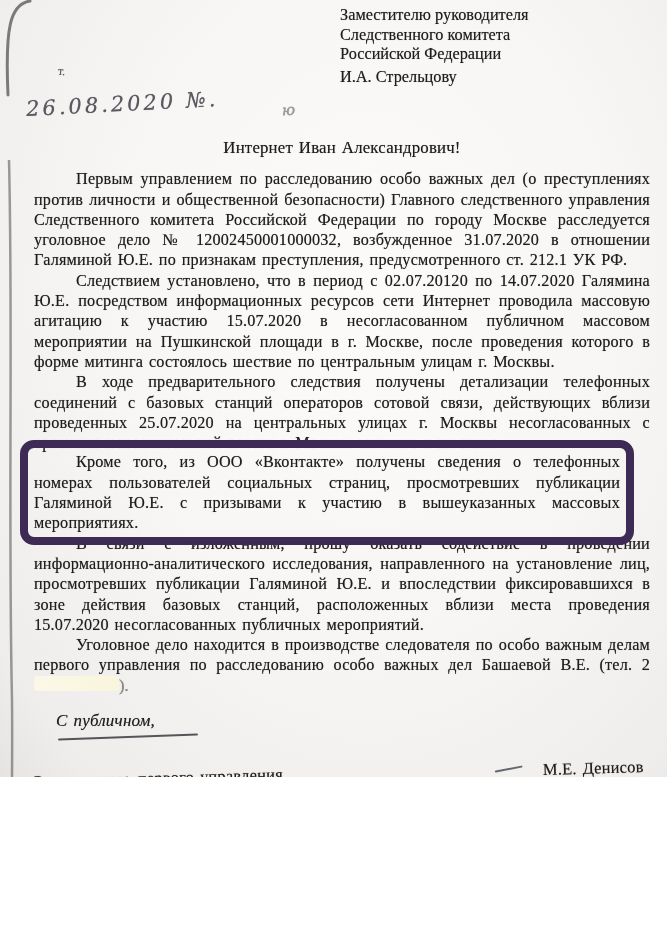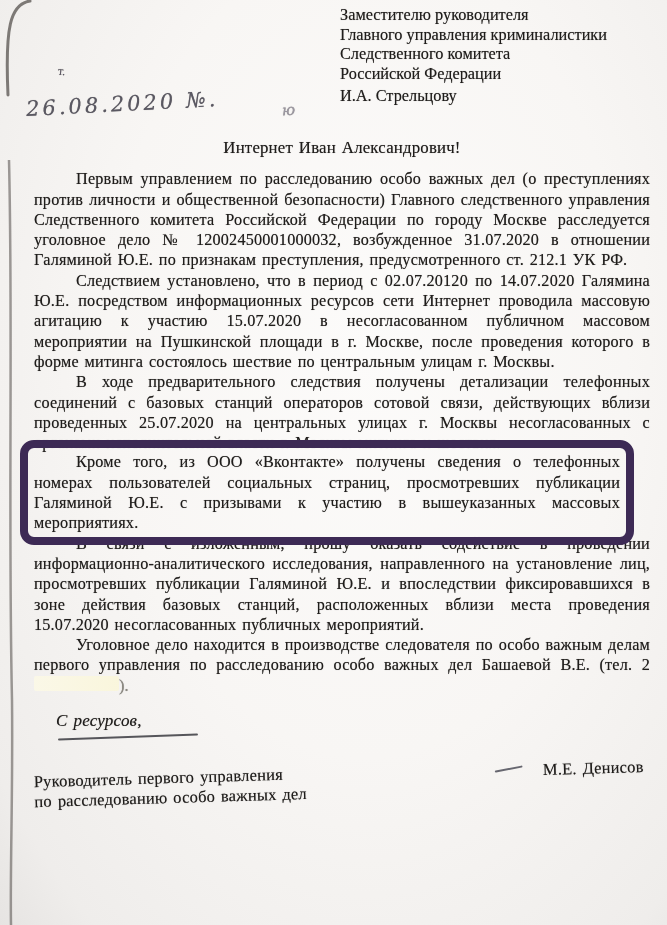--- a/index.html
+++ b/index.html
@@ -1,18 +1,18 @@
 <!DOCTYPE html>
 <html><head>
 <meta charset="utf-8">
 <style>
   html,body { margin:0; padding:0; }
   .page {
     position: relative;
-    width: 667px; height: 925px;
+    width: 667px; height: 777px;
     overflow: hidden;
     background:
       radial-gradient(ellipse at 55% 38%, #fcfbfa 0%, #f8f6f4 50%, #efedeb 88%, #e6e4e2 100%);
     font-family: "Liberation Serif", "DejaVu Serif", serif;
     color: #1f1d1b;
   }
   .ink { text-shadow: 0 0 0.7px rgba(25,22,20,0.55); }
 
   
   .recipient {
@@ -99,21 +99,20 @@
 
 <div class="page ink">
 
   <svg class="artifacts" width="667" height="925" viewBox="0 0 667 925">
     <path d="M 30 1 C 10 4, 5 28, 8 95" fill="none" stroke="#56514d" stroke-width="3" stroke-linecap="round" opacity="0.75"></path>
     <path d="M 9 160 C 13 320, 8 520, 12 700 C 13 795, 10 868, 11 925" fill="none" stroke="#5f5a56" stroke-width="2.5" opacity="0.6"></path>
   </svg>
 
   <div class="recipient">
     <div>Заместителю руководителя</div>
-    <div>Главного управления криминалистики</div>
     <div>Следственного комитета</div>
     <div>Российской Федерации</div>
     <div class="recipient-name">И.А. Стрельцову</div>
   </div>
 
   <div class="hw-date">26.08.2020 №.</div>
   <div class="hw-mark">ю</div>
   <div class="corner-mark">т.</div>
 
   <div class="body">
@@ -126,21 +125,21 @@
 
     <div class="hl-box">
       <p>Кроме того, из ООО «Вконтакте» получены сведения о телефонных номерах пользователей социальных страниц, просмотревших публикации Галяминой Ю.Е. с призывами к участию в вышеуказанных массовых мероприятиях.</p>
     </div>
 
     <p>В связи с изложенным, прошу оказать содействие в проведении информационно-аналитического исследования, направленного на установление лиц, просмотревших публикации Галяминой Ю.Е. и впоследствии фиксировавшихся в зоне действия базовых станций, расположенных вблизи места проведения 15.07.2020 несогласованных публичных мероприятий.</p>
 
     <p><span>Уголовное дело находится в производстве следователя по особо важным делам первого управления по расследованию особо важных дел Башаевой В.Е. (тел. 2</span><span class="redact"></span><span class="faint">).</span></p>
 
     <div class="closing">
-      <span>С ресурсов,</span>
+      <span>С публичном,</span>
       <div class="closing-underline"></div>
     </div>
 
     <div class="sig-row">
       <div class="sig-title">
         <div>Руководитель первого управления</div>
         <div>по расследованию особо важных дел</div>
       </div>
       <div class="sig-name-wrap">
         <span class="pen-dash"></span>

